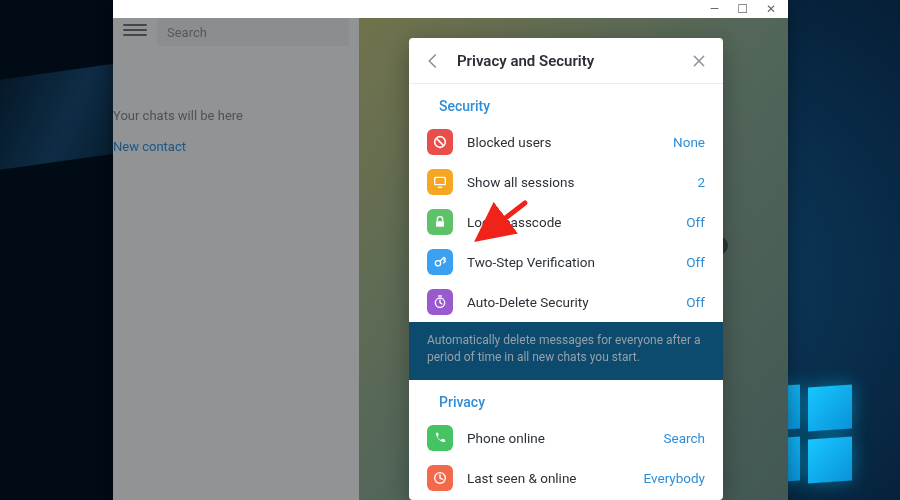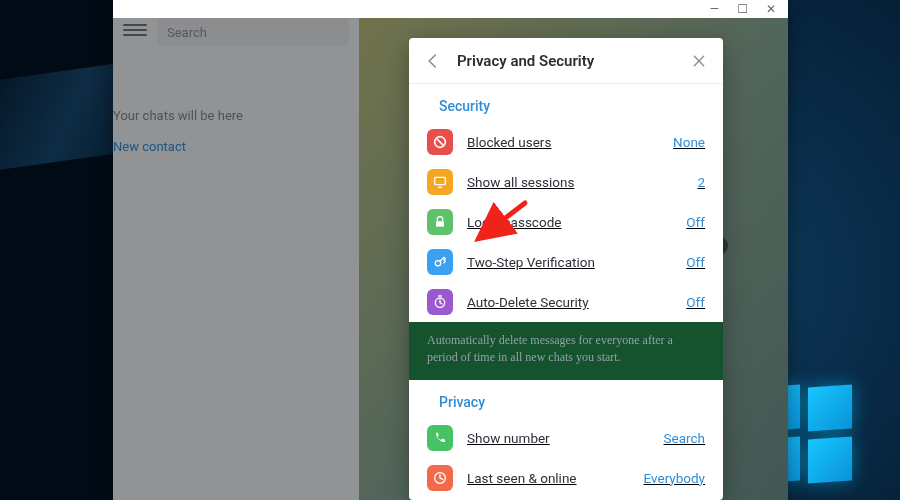--- a/index.html
+++ b/index.html
@@ -37,26 +37,26 @@
   
   .dim { position:absolute; left:0; top:18px; right:0; bottom:0; background:rgba(0,0,0,.38); }
 
   
   .modal { position:absolute; left:296px; top:38px; width:314px; height:462px; background:#fff; border-radius:4px; box-shadow:0 6px 24px rgba(0,0,0,.3); overflow:hidden; display:flex; flex-direction:column; }
   .modal-header { height:46px; display:flex; align-items:center; padding:0 14px; border-bottom:1px solid #ececec; gap:14px; }
   .modal-header .back, .modal-header .close { width:20px; height:20px; display:flex; align-items:center; justify-content:center; color:#88909a; cursor:pointer; }
   .modal-header h1 { font-size:15px; font-weight:600; color:#2a2f35; flex:1; }
   .modal-body { flex:1; overflow-y:auto; }
   .section-title { padding:14px 30px 8px; color:#2f8dd6; font-size:14px; font-weight:500; }
-  .row { display:flex; align-items:center; padding:7px 18px; gap:14px; cursor:pointer;text-decoration:underline; }
+  .row { display:flex; align-items:center; padding:7px 18px; gap:14px; cursor:pointer; }
   .ic { width:26px; height:26px; border-radius:6px; display:flex; align-items:center; justify-content:center; flex-shrink:0; }
   .ic svg { width:16px; height:16px; fill:#fff; }
   .row-label { flex:1; font-size:13.5px; color:#2c323a; }
   .row-value { font-size:13.5px; color:#2f8dd6; }
-  .hint { background:#14532d; padding:10px 18px 14px; color:#97a0aa; font-size:12px; line-height:1.4;font-family:Liberation Serif, serif; }
+  .hint { background:#0c4a6e; padding:10px 18px 14px; color:#97a0aa; font-size:12px; line-height:1.4; }
 
   
   .ic-red    { background:#e84f4a; }
   .ic-orange { background:#f5a623; }
   .ic-green  { background:#5ec269; }
   .ic-blue   { background:#3aa0f2; }
   .ic-purple { background:#9b59d0; }
   .ic-green2 { background:#46c362; }
   .ic-orange2{ background:#f26a4b; }
 
@@ -181,21 +181,21 @@
       <div class="hint">Automatically delete messages for everyone after a period of time in all new chats you start.</div>
 
       <div class="section-title">Privacy</div>
 
       <div class="row">
         <div class="ic ic-green2">
             <svg viewBox="0 0 24 24">
               <path d="M6 4c0 8 6 14 14 14l-1-4-4-1-2 2c-2-1-4-3-5-5l2-2-1-4z" fill="#fff"></path>
             </svg>
           </div>
-        <div class="row-label">Show number</div>
+        <div class="row-label">Phone online</div>
         <div class="row-value">Search</div>
       </div>
 
       <div class="row">
         <div class="ic ic-orange2">
             <svg viewBox="0 0 24 24">
               <circle cx="12" cy="12" r="8" fill="none" stroke="#fff" stroke-width="2"></circle>
               <path d="M12 7v5l4 2" stroke="#fff" stroke-width="2" fill="none" stroke-linecap="round"></path>
             </svg>
           </div>

